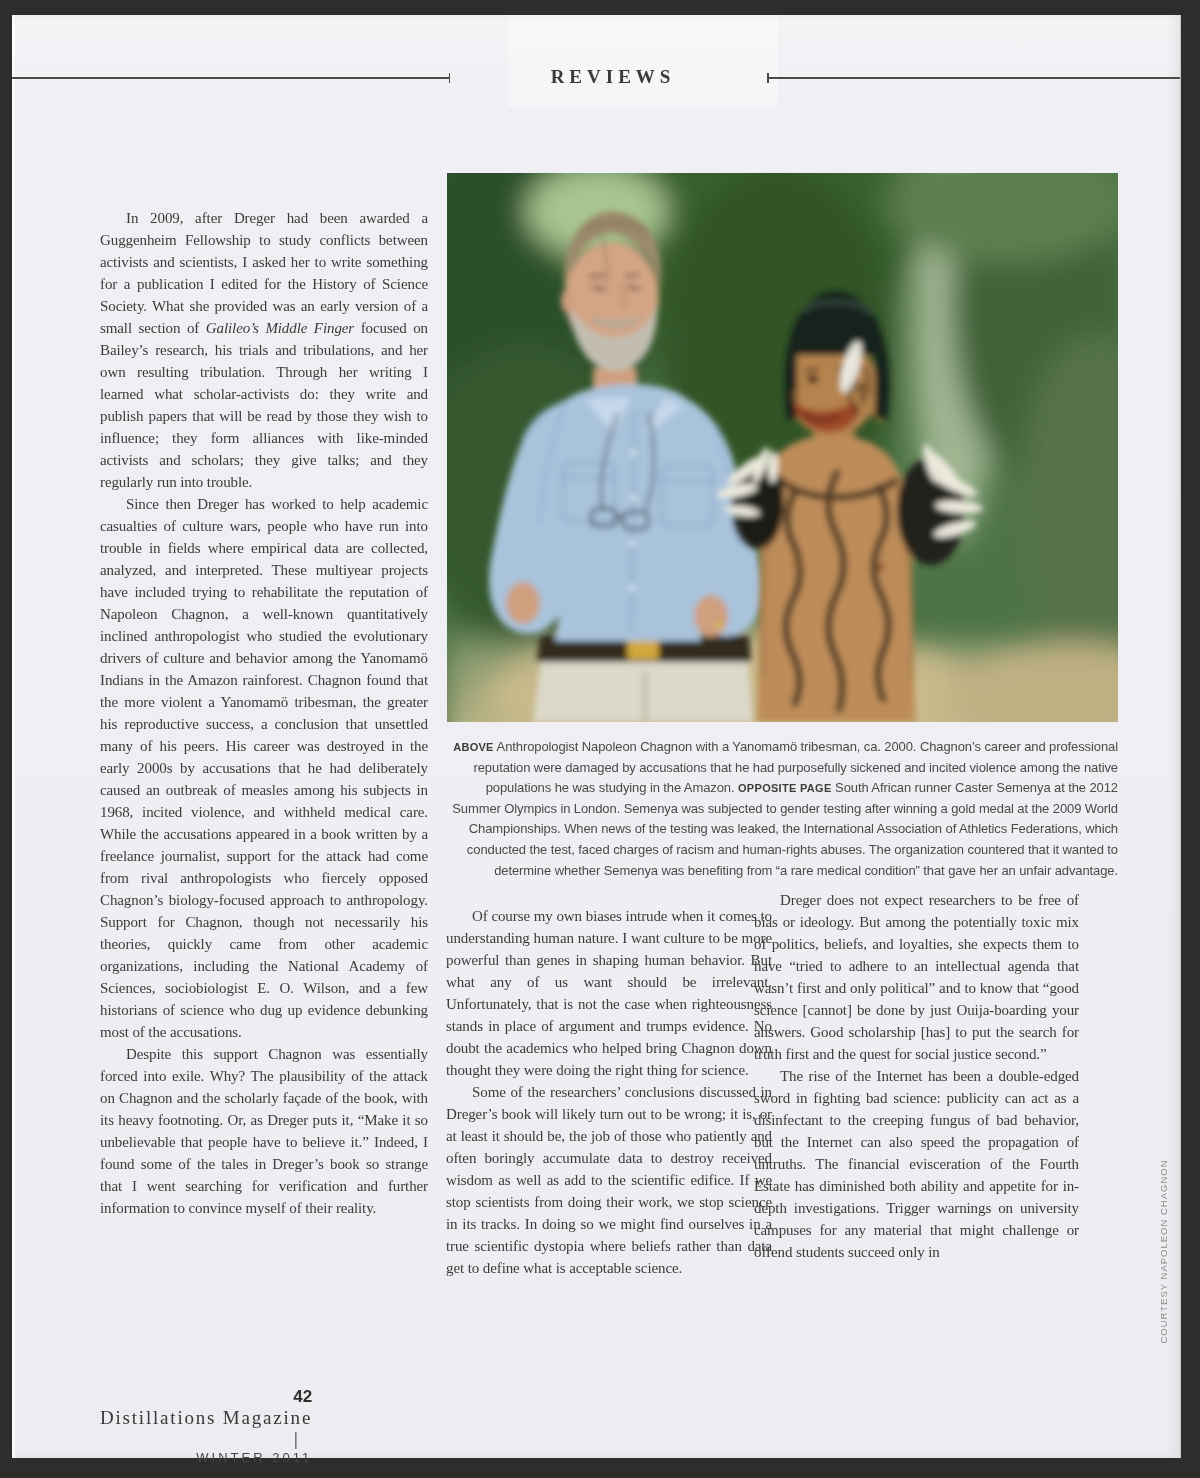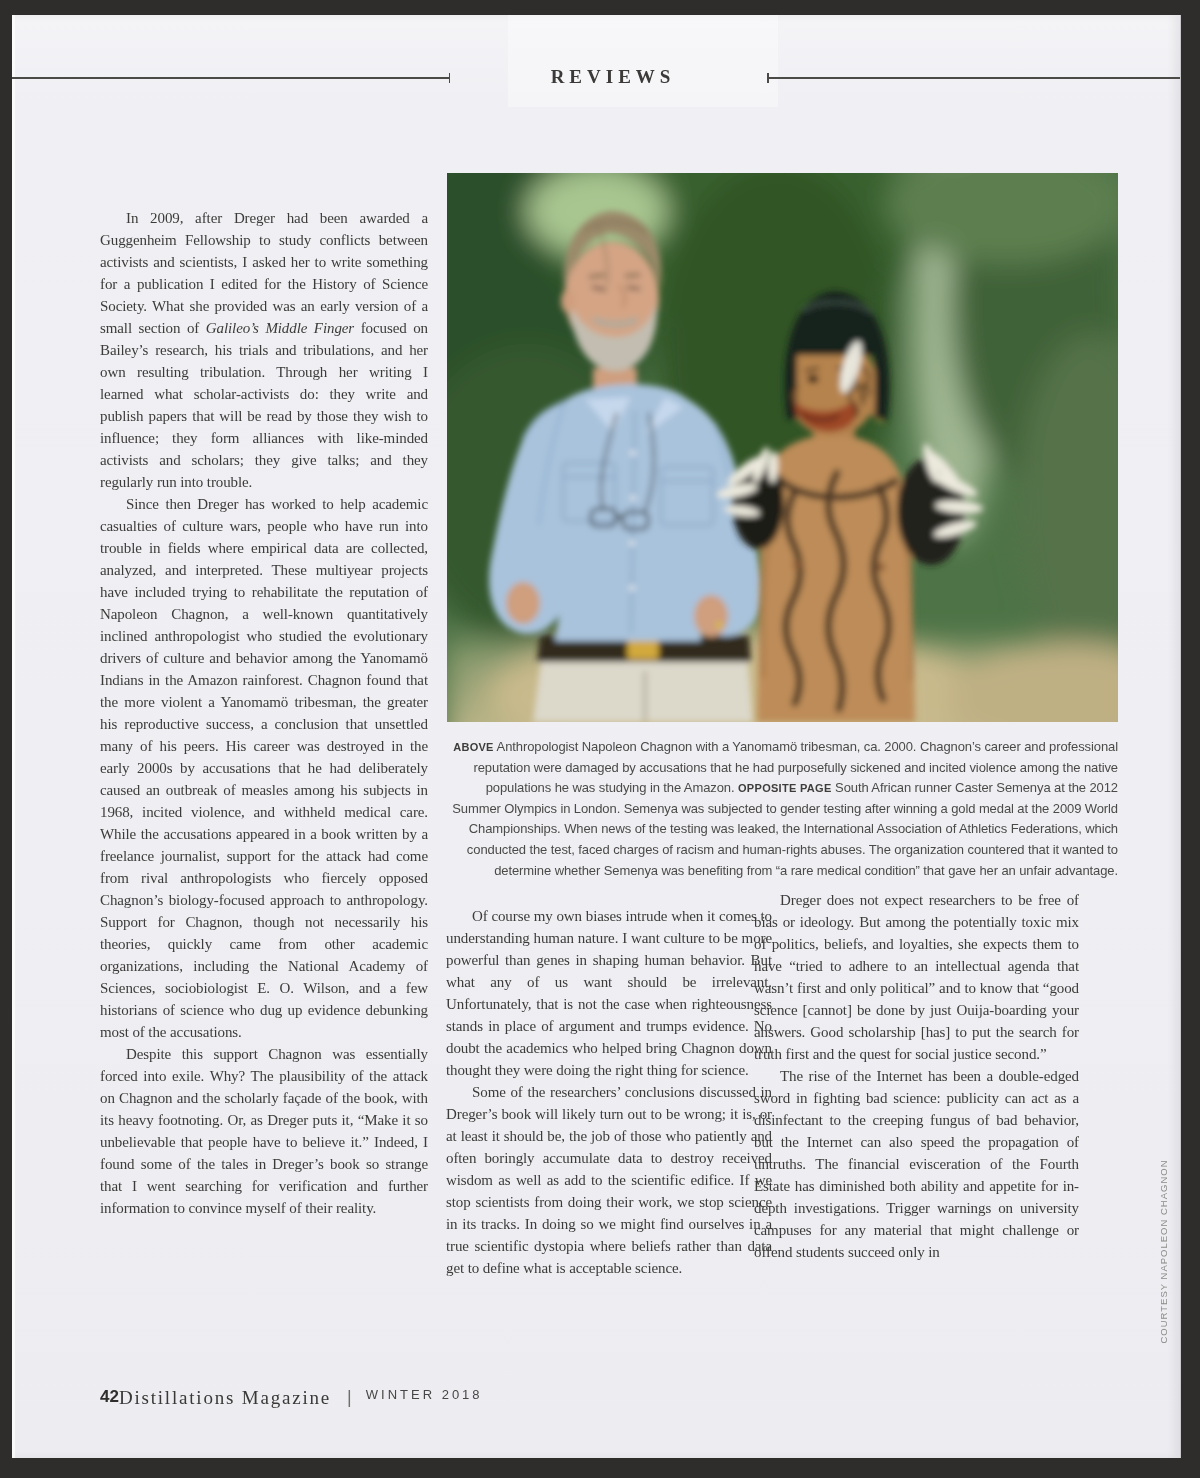--- a/index.html
+++ b/index.html
@@ -30,21 +30,21 @@
   .photo{position:absolute;left:435px;top:158px;width:671px;height:549px;margin:0;overflow:hidden;}
   .photo svg{display:block;}
   .caption{position:absolute;left:438px;top:722px;width:668px;
         font-family:"Liberation Sans",sans-serif;font-size:13px;line-height:20.6px;
         letter-spacing:-0.1px;color:#4b4a48;text-align:right;}
   .cap-label{font-weight:700;font-size:11px;letter-spacing:.3px;color:#3e3d3b;}
   .credit{position:absolute;left:1067px;top:1237px;width:170px;height:13px;
         transform:rotate(-90deg);text-align:center;
         font-family:"Liberation Sans",sans-serif;font-size:9.5px;letter-spacing:1px;
         color:#8b8b89;white-space:nowrap;}
-  .footer{position:absolute;left:88px;top:1372px;display:flex;align-items:flex-start;}
+  .footer{position:absolute;left:88px;top:1372px;display:flex;align-items:flex-end;flex-direction:column;}
   .pagenum{font-family:"Liberation Sans",sans-serif;font-weight:700;font-size:17px;color:#2f2e2c;}
   .mag{font-family:"Liberation Serif",serif;font-size:19px;letter-spacing:1.8px;color:#3a3938;}
   .sep{font-family:"Liberation Sans",sans-serif;font-weight:300;font-size:18px;color:#6f6e6c;margin:0 14px 0 16px;}
   .issue{font-family:"Liberation Sans",sans-serif;font-size:13px;letter-spacing:3px;color:#474645;}
 </style>
 </head>
 <body>
 
 <div class="scan">
   <div class="page">
@@ -202,17 +202,17 @@
       <p>Dreger does not expect researchers to be free of bias or ideology. But among the potentially toxic mix of politics, beliefs, and loyalties, she expects them to have “tried to adhere to an intellectual agenda that wasn’t first and only political” and to know that “good science [cannot] be done by just Ouija-boarding your answers. Good scholarship [has] to put the search for truth first and the quest for social justice second.”</p>
       <p>The rise of the Internet has been a double-edged sword in fighting bad science: publicity can act as a disinfectant to the creeping fungus of bad behavior, but the Internet can also speed the propagation of untruths. The financial evisceration of the Fourth Estate has diminished both ability and appetite for in-depth investigations. Trigger warnings on university campuses for any material that might challenge or offend students succeed only in</p>
     </div>
 
     <div class="credit">COURTESY NAPOLEON CHAGNON</div>
 
     <div class="footer">
       <span class="pagenum">42</span>
       <span class="mag">Distillations Magazine</span>
       <span class="sep">|</span>
-      <span class="issue">WINTER 2018</span>
+      <span class="issue">WINTER 2011</span>
     </div>
 
   </div>
 </div>
 
 </body></html>

